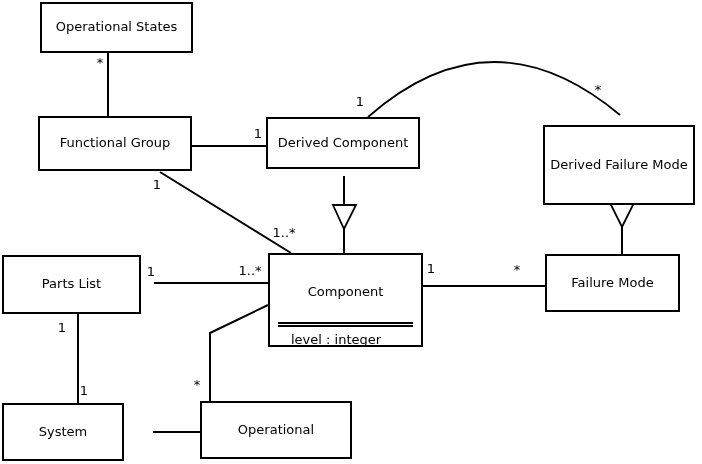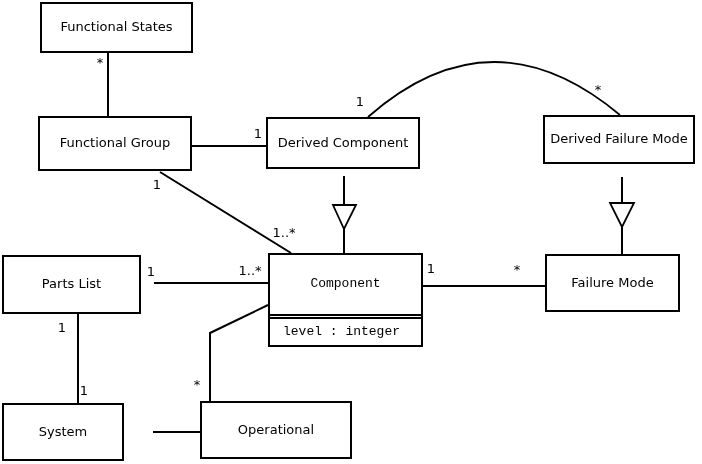--- a/index.html
+++ b/index.html
@@ -31,22 +31,21 @@
     display: flex;
     align-items: center;
     justify-content: center;
     font-size: 13px;
     line-height: 1.1;
     text-align: center;
     white-space: nowrap;
   }
   .uml-box.two-compartments {
     display: block;
-    padding: 0;
-    font-family: Liberation Mono, monospace;
+    padding: 8px;
   }
   .comp-name {
     height: 59px;
     display: flex;
     align-items: center;
     justify-content: center;
     border-bottom: 2px solid #000000;
   }
   .comp-attr {
     margin-top: 1px;
@@ -62,21 +61,21 @@
     position: absolute;
     font-size: 13px;
     line-height: 1;
     transform: translate(-50%, -50%);
     white-space: nowrap;
   }
   
   #box-operational-states   { left: 40px;  top: 2px;   width: 153px; height: 51px; }
   #box-functional-group     { left: 38px;  top: 116px; width: 154px; height: 55px; }
   #box-derived-component    { left: 266px; top: 117px; width: 154px; height: 52px; }
-  #box-derived-failure-mode { left: 543px; top: 115px; width: 152px; height: 49px; }
+  #box-derived-failure-mode { left: 543px; top: 125px; width: 152px; height: 80px; }
   #box-parts-list           { left: 2px;   top: 255px; width: 139px; height: 59px; }
   #box-component            { left: 268px; top: 253px; width: 155px; height: 94px; }
   #box-failure-mode         { left: 545px; top: 254px; width: 135px; height: 58px; }
   #box-system               { left: 2px;   top: 403px; width: 122px; height: 58px; }
   #box-environment          { left: 200px; top: 401px; width: 152px; height: 58px; }
 </style>
 </head>
 <body>
 
 <div class="canvas">
@@ -104,21 +103,21 @@
     <line x1="423" y1="286" x2="545" y2="286" stroke="#000" stroke-width="2"></line>
 
     <line x1="78" y1="314" x2="78" y2="403" stroke="#000" stroke-width="2"></line>
 
     <polyline points="268,305 210,333 210,401" fill="none" stroke="#000" stroke-width="2"></polyline>
 
     <line x1="153" y1="432" x2="200" y2="432" stroke="#000" stroke-width="2"></line>
   </svg>
 
   <div class="uml-box" id="box-operational-states">
-    <span>Functional States</span>
+    <span>Operational States</span>
   </div>
 
   <div class="uml-box" id="box-functional-group">
     <span>Functional Group</span>
   </div>
 
   <div class="uml-box" id="box-derived-component">
     <span>Derived Component</span>
   </div>
 

